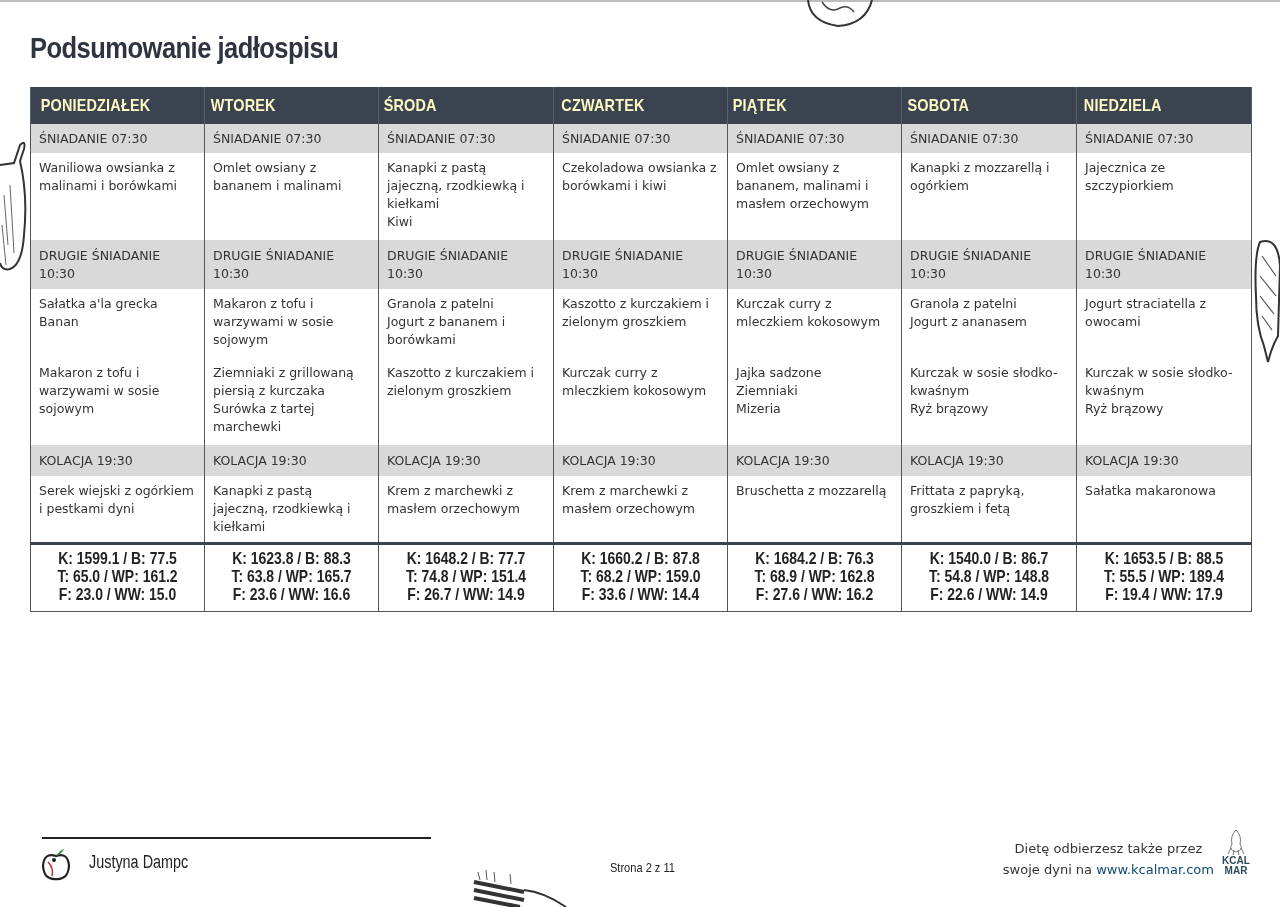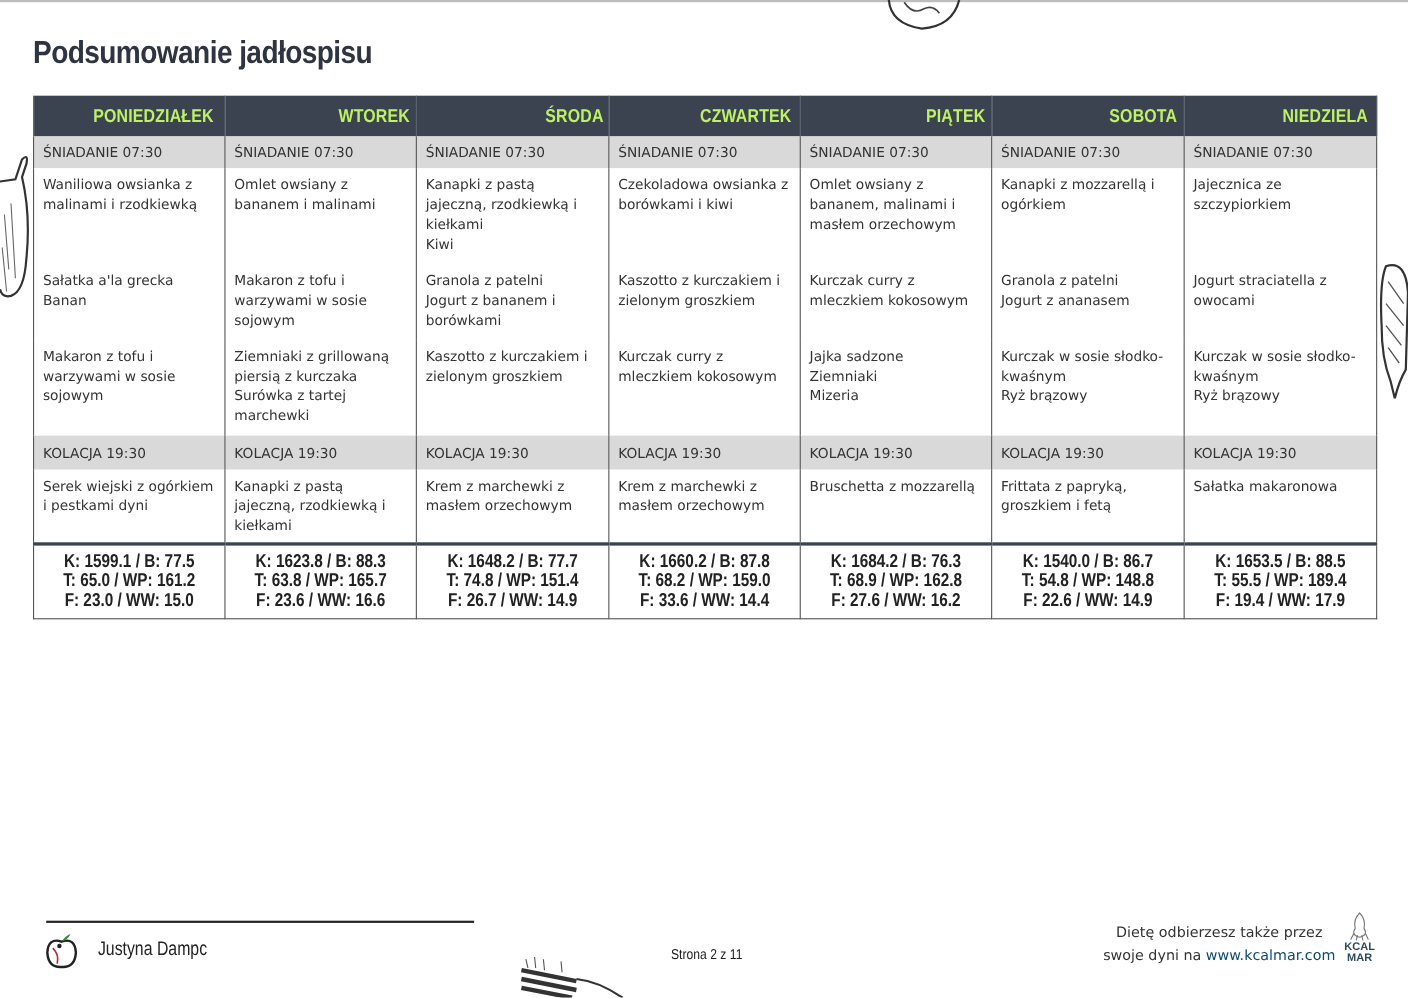--- a/index.html
+++ b/index.html
@@ -13,23 +13,23 @@
     font-family: "Liberation Sans Narrow", "Liberation Sans", sans-serif;
     font-size: 29px; font-weight: bold; color: #2e3440;
     letter-spacing: -0.6px; transform: scaleX(0.88); transform-origin: left center;
   }
 
   .menu-table {
     position: absolute; left: 30px; top: 87px; width: 1221px;
     border-collapse: collapse; table-layout: fixed;
   }
   .menu-table th {
-    background: #3b4351; color: #bef264; height: 37px;
+    background: #3b4351; color: #fef9c3; height: 37px;
     font-family: "Liberation Sans", sans-serif; font-size: 17px; font-weight: bold;
-    text-align: right; vertical-align: middle;
+    text-align: left; vertical-align: middle;
     border-left: 1px solid #5a6270; border-right: 1px solid #5a6270;
     letter-spacing: 0.2px;
   }
   .menu-table th span { display: inline-block; transform: scaleX(0.85); }
   .menu-table td {
     border-left: 1px solid #555; border-right: 1px solid #555;
     padding: 0 8px; vertical-align: top;
     font-family: "DejaVu Sans", sans-serif; font-size: 12.5px; line-height: 18px; color: #333;
   }
   .menu-table tr.meal-label td {
@@ -117,21 +117,21 @@
       <td>ŚNIADANIE 07:30</td>
       <td>ŚNIADANIE 07:30</td>
       <td>ŚNIADANIE 07:30</td>
       <td>ŚNIADANIE 07:30</td>
       <td>ŚNIADANIE 07:30</td>
       <td>ŚNIADANIE 07:30</td>
       <td>ŚNIADANIE 07:30</td>
     </tr>
     <tr class="meal-items" style="height:87px;">
       <td>
-          <div>Waniliowa owsianka z malinami i rzodkiewką</div>
+          <div>Waniliowa owsianka z malinami i borówkami</div>
         </td>
       <td>
           <div>Omlet owsiany z bananem i malinami</div>
         </td>
       <td>
           <div>Kanapki z pastą jajeczną, rzodkiewką i kiełkami
 Kiwi</div>
         </td>
       <td>
           <div>Czekoladowa owsianka z borówkami i kiwi</div>
@@ -140,20 +140,29 @@
           <div>Omlet owsiany z bananem, malinami i masłem orzechowym</div>
         </td>
       <td>
           <div>Kanapki z mozzarellą i ogórkiem</div>
         </td>
       <td>
           <div>Jajecznica ze szczypiorkiem</div>
         </td>
     </tr>
 
+    <tr class="meal-label" style="height:49px;">
+      <td>DRUGIE ŚNIADANIE 10:30</td>
+      <td>DRUGIE ŚNIADANIE 10:30</td>
+      <td>DRUGIE ŚNIADANIE 10:30</td>
+      <td>DRUGIE ŚNIADANIE 10:30</td>
+      <td>DRUGIE ŚNIADANIE 10:30</td>
+      <td>DRUGIE ŚNIADANIE 10:30</td>
+      <td>DRUGIE ŚNIADANIE 10:30</td>
+    </tr>
     <tr class="meal-items" style="height:69px;">
       <td>
           <div>Sałatka a'la grecka
 Banan</div>
         </td>
       <td>
           <div>Makaron z tofu i warzywami w sosie sojowym</div>
         </td>
       <td>
           <div>Granola z patelni

